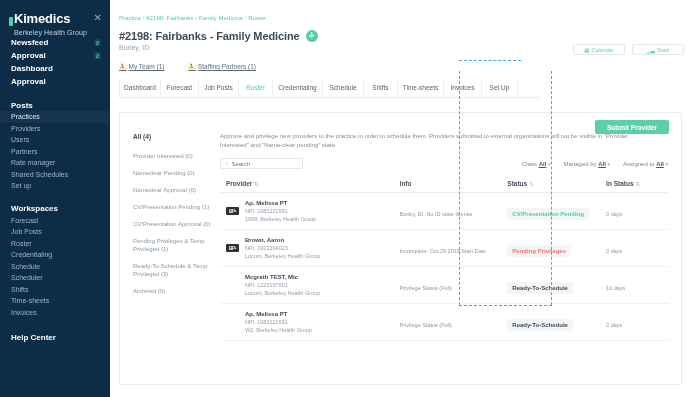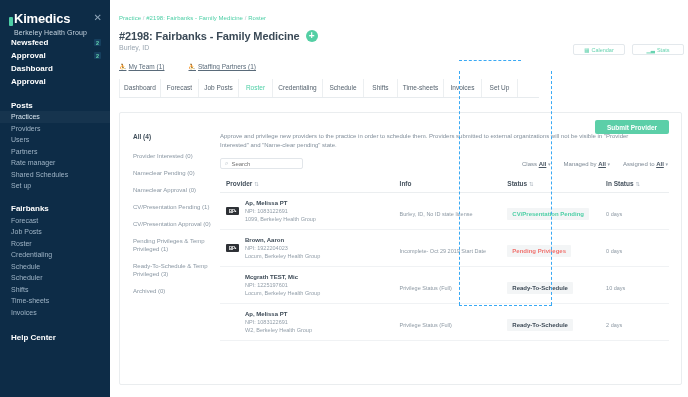--- a/index.html
+++ b/index.html
@@ -238,21 +238,21 @@
           <span>Rate manager</span>
         </div>
         <div class="nav-sub">
           <span>Shared Schedules</span>
         </div>
         <div class="nav-sub">
           <span>Set up</span>
         </div>
       </div>
 
-    <div class="sec-title">Fairbanks</div>
+    <div class="sec-title">Workspaces</div>
     <div id="workspaces-list">
         <div class="nav-sub">
           <span>Forecast</span>
         </div>
         <div class="nav-sub">
           <span>Job Posts</span>
         </div>
         <div class="nav-sub">
           <span>Roster</span>
         </div>

